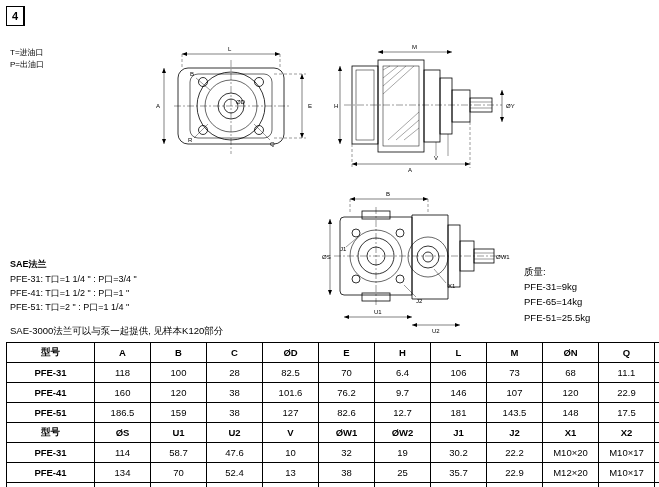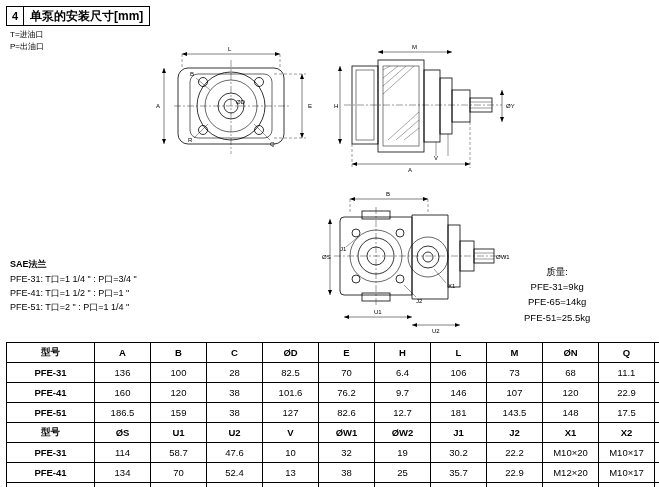--- a/index.html
+++ b/index.html
@@ -35,21 +35,21 @@
     padding: 0 6px;
     display: flex; align-items: center;
     font-size: 12px;
     font-weight: bold;
     white-space: nowrap;
   }
 
   
   .legend-tl {
     position: absolute;
-    left: 10px; top: 29px;
+    left: 10px; top: 47px;
     font-size: 8px;
     line-height: 1.45;
     white-space: nowrap;
   }
 
   
   .sae-block {
     position: absolute;
     left: 10px; top: 258px;
     font-size: 9px;
@@ -65,21 +65,20 @@
     white-space: nowrap;
   }
 
   
   .weight-block {
     position: absolute;
     left: 524px; top: 264px;
     font-size: 9.5px;
     line-height: 1.6;
     white-space: nowrap;
-    text-align: center;
   }
 
   
   .drawing { position: absolute; }
   .dwg-svg { display: block; }
 
   
   .tbl-wrap {
     position: absolute;
     left: 6px; top: 342px;
@@ -109,21 +108,20 @@
   col.c-model { width: 88px; }
   col.c-d     { width: 56px; }
 </style>
 </head>
 <body>
 
 <div class="page">
 
   <div class="header">
     <div class="header-num">4</div>
-    <div class="header-title">单泵的安装尺寸[mm]</div>
   </div>
 
   <div class="legend-tl">
     <div>T=进油口</div>
     <div>P=出油口</div>
   </div>
 
   <div class="drawing" style="left:150px; top:38px;">
     <svg class="dwg-svg" width="185" height="135" viewBox="0 0 185 135">
       <g fill="none" stroke="#000" stroke-width="0.8">
@@ -306,20 +304,21 @@
     </svg>
   </div>
 
   <div class="sae-block">
     <div class="sae-title">SAE法兰</div>
     <div>PFE-31:  T口=1 1/4 " :   P口=3/4 "</div>
     <div>PFE-41:  T口=1 1/2 " :  P口=1 "</div>
     <div>PFE-51:  T口=2 " :      P口=1 1/4 "</div>
   </div>
 
+  <div class="note-line">SAE-3000法兰可以与泵一起提供, 见样本K120部分</div>
 
   <div class="weight-block">
     <div>质量:</div>
     <div>PFE-31=9kg</div>
     <div>PFE-65=14kg</div>
     <div>PFE-51=25.5kg</div>
   </div>
 
   <div class="tbl-wrap">
     <table class="dims">
@@ -347,21 +346,21 @@
           <th>E</th>
           <th>H</th>
           <th>L</th>
           <th>M</th>
           <th>ØN</th>
           <th>Q</th>
           <th>R</th>
         </tr>
         <tr>
           <td class="model">PFE-31</td>
-          <td>136</td>
+          <td>118</td>
           <td>100</td>
           <td>28</td>
           <td>82.5</td>
           <td>70</td>
           <td>6.4</td>
           <td>106</td>
           <td>73</td>
           <td>68</td>
           <td>11.1</td>
           <td>28.5</td>

